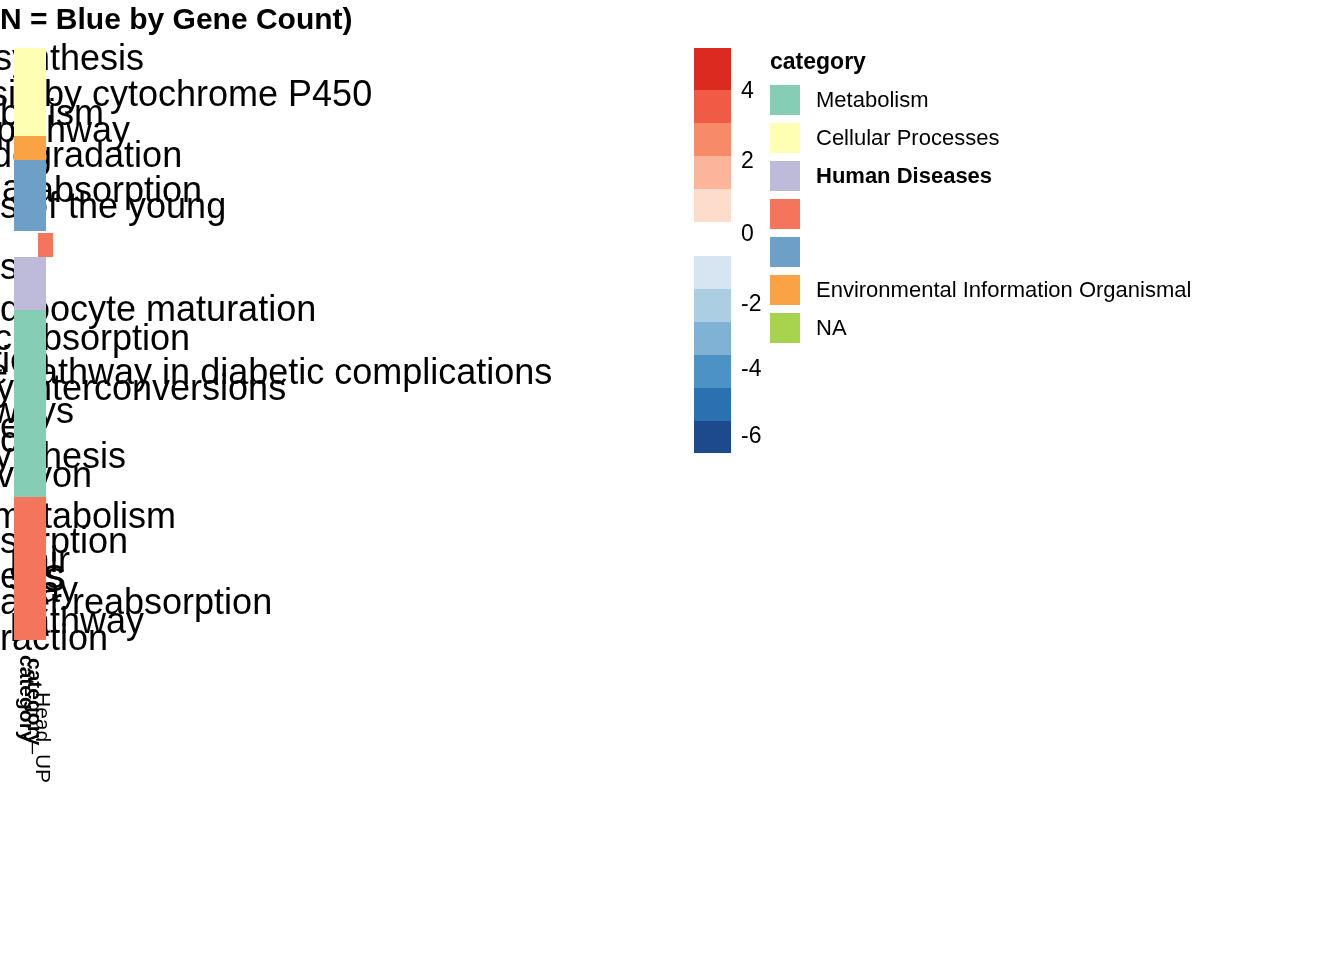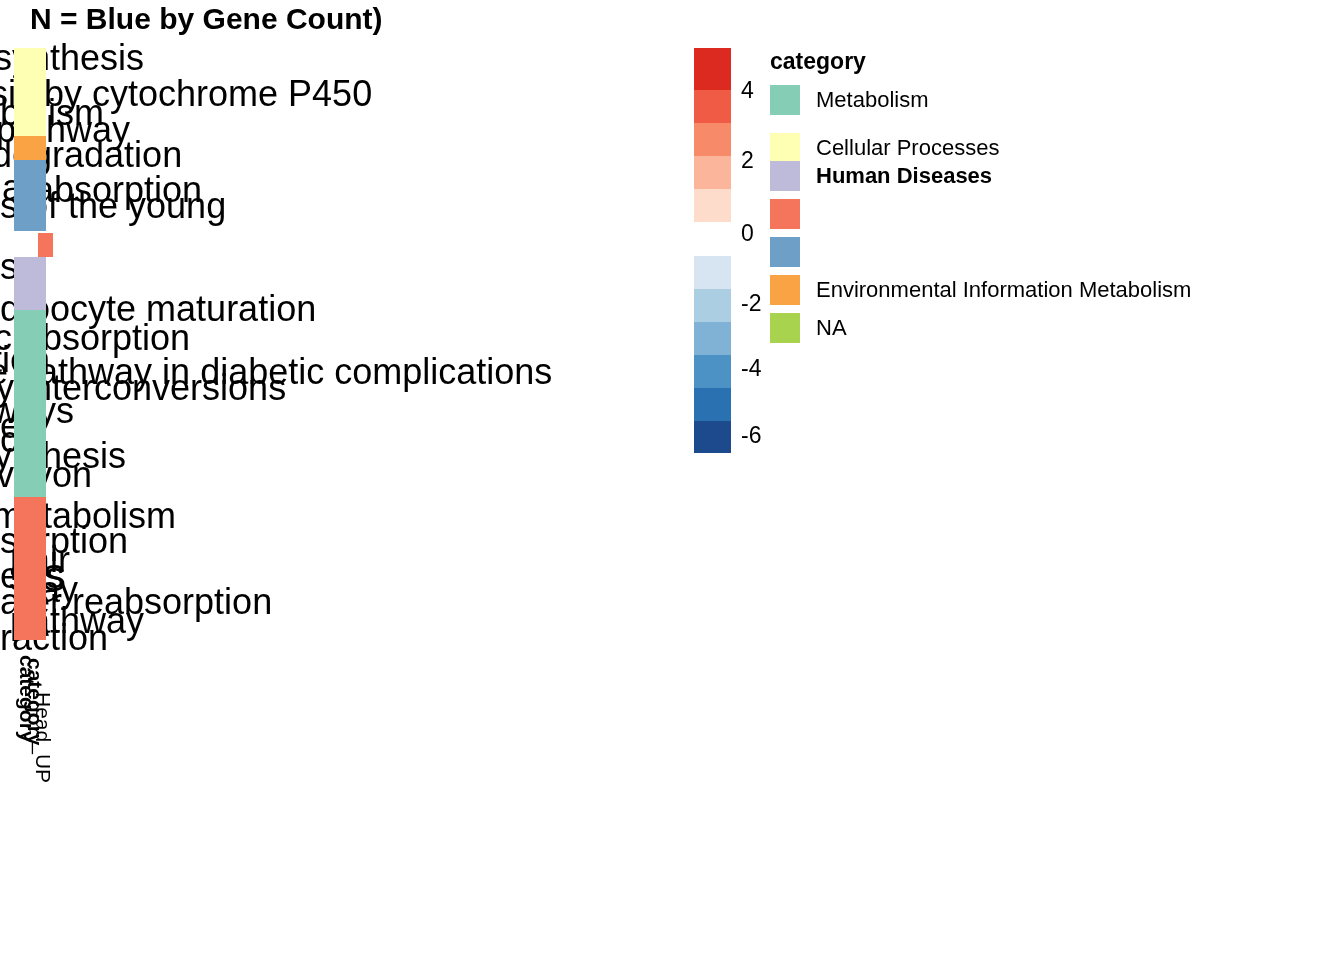--- a/index.html
+++ b/index.html
@@ -5,21 +5,21 @@
   * { box-sizing: border-box; }
   html, body { margin: 0; padding: 0; }
   body {
     width: 1344px; height: 960px;
     background: #ffffff; color: #000;
     font-family: "Liberation Sans", sans-serif;
     position: relative; overflow: hidden;
   }
   .title {
     position: absolute; left: 0; top: 2px;
-    font-size: 30px; font-weight: bold; white-space: nowrap; margin-left: 30px;
+    font-size: 30px; font-weight: bold; white-space: nowrap;
   }
   .row-label {
     position: absolute; font-size: 36px; white-space: nowrap; line-height: 1.1;
   }
   [data-name="annotation-strip"] { position: absolute; top: 0; height: 960px; }
   .strip-seg { position: absolute; left: 0; width: 100%; }
   [data-name="heatmap-cell"] { position: absolute; }
   .col-label {
     position: absolute; writing-mode: vertical-rl; text-orientation: sideways;
     font-size: 21px; white-space: nowrap;
@@ -112,37 +112,37 @@
       <div class="cb-tick" data-name="colorbar-tick-label" style="top: 435px;">-6</div>
     </div>
 
   <div data-name="category-legend">
     <div class="legend-title" data-name="legend-title">category</div>
     <div data-name="legend-items">
         <div class="legend-item" data-name="legend-item" style="top: 36px;">
           <div class="legend-swatch" data-name="legend-swatch" style="background: rgb(133, 205, 181);"></div>
           <div class="legend-label" data-name="legend-label">Metabolism</div>
         </div>
-        <div class="legend-item" data-name="legend-item" style="top: 84px; align-items: center;">
+        <div class="legend-item" data-name="legend-item" style="top: 74px; align-items: center;">
           <div class="legend-swatch" data-name="legend-swatch" style="background: rgb(255, 255, 179);"></div>
           <div class="legend-label" data-name="legend-label">Cellular Processes</div>
         </div>
         <div class="legend-item" data-name="legend-item" style="top: 112px; font-weight: bold;">
           <div class="legend-swatch" data-name="legend-swatch" style="background: rgb(190, 186, 218);"></div>
           <div class="legend-label" data-name="legend-label">Human Diseases</div>
         </div>
         <div class="legend-item" data-name="legend-item" style="top: 150px;">
           <div class="legend-swatch" data-name="legend-swatch" style="background: rgb(244, 116, 92);"></div>
         </div>
         <div class="legend-item" data-name="legend-item" style="top: 188px;">
           <div class="legend-swatch" data-name="legend-swatch" style="background: rgb(110, 159, 198);"></div>
         </div>
         <div class="legend-item" data-name="legend-item" style="top: 226px;">
           <div class="legend-swatch" data-name="legend-swatch" style="background: rgb(249, 163, 69);"></div>
-          <div class="legend-label" data-name="legend-label">Environmental Information Metabolism</div>
+          <div class="legend-label" data-name="legend-label">Environmental Information Organismal</div>
         </div>
         <div class="legend-item" data-name="legend-item" style="top: 264px;">
           <div class="legend-swatch" data-name="legend-swatch" style="background: rgb(168, 211, 79);"></div>
           <div class="legend-label" data-name="legend-label">NA</div>
         </div>
       </div>
   </div>
 </div>
 
 </body></html>

